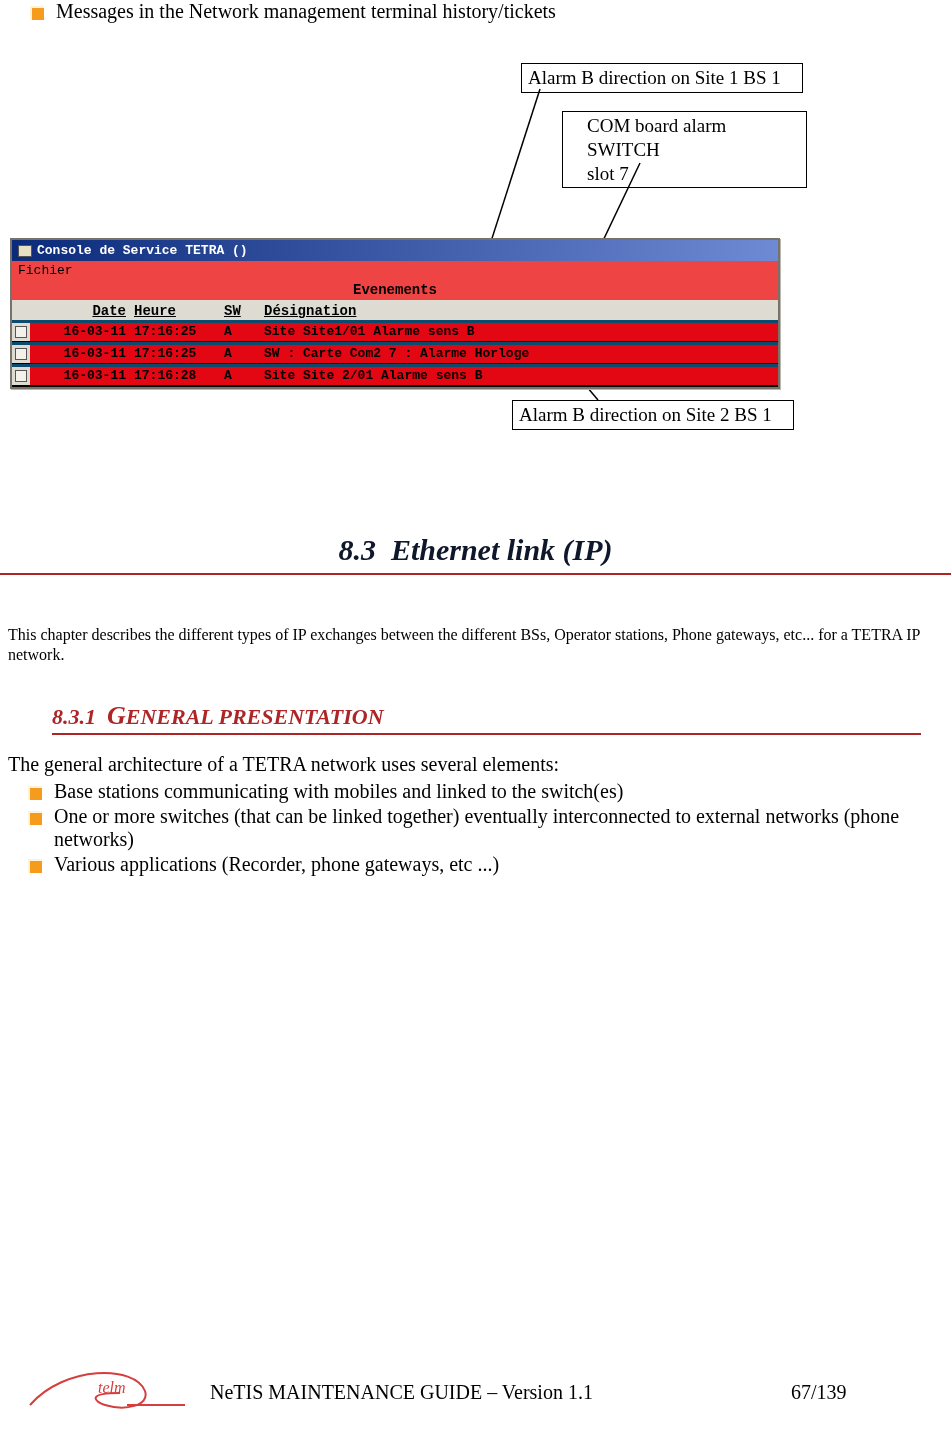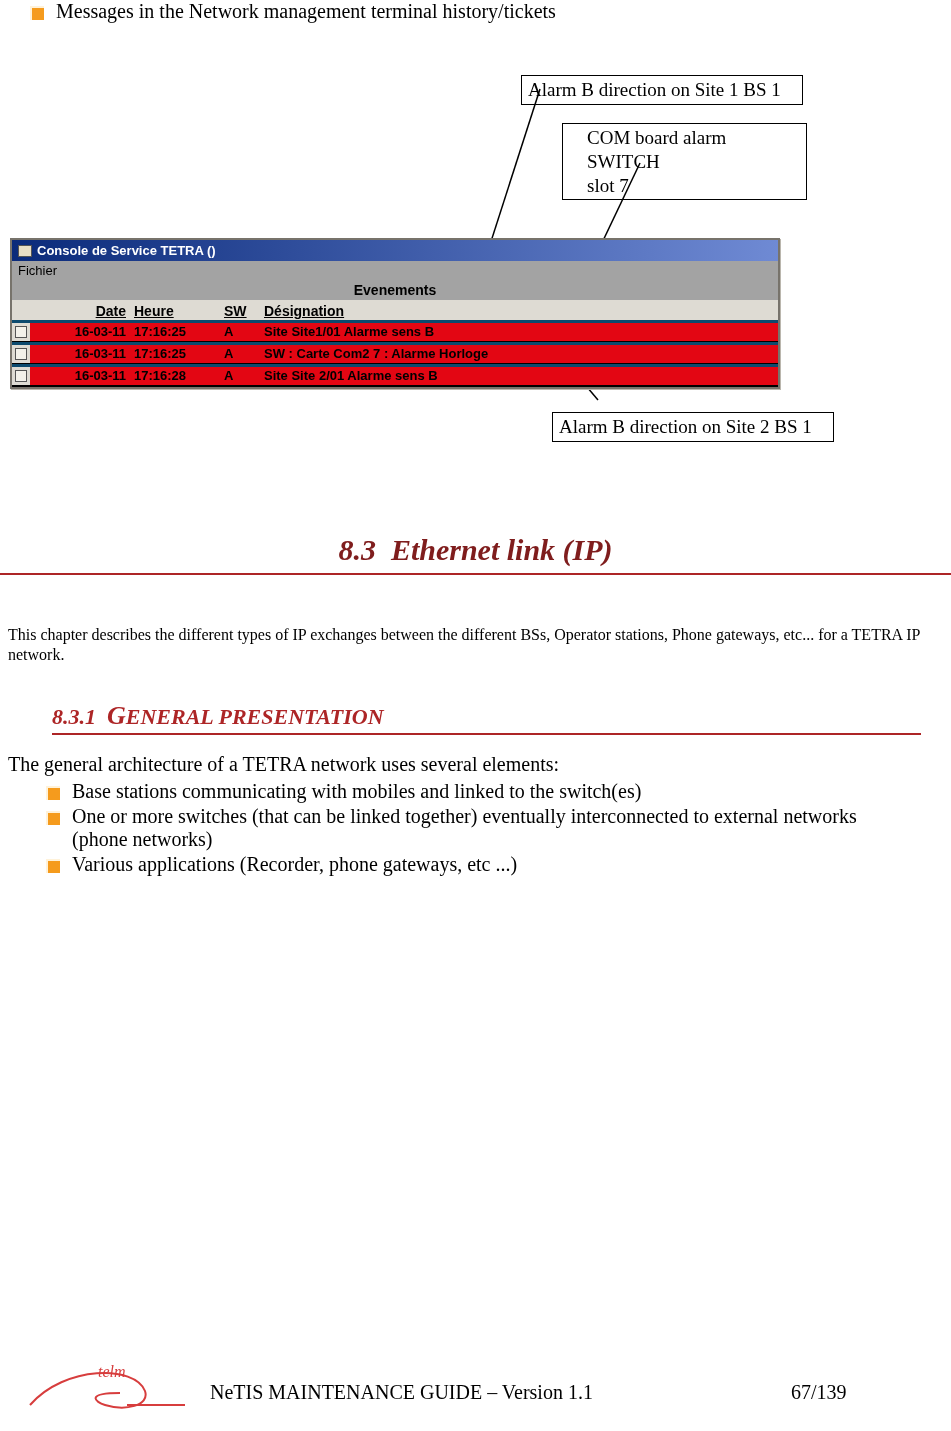--- a/index.html
+++ b/index.html
@@ -37,36 +37,35 @@
     height: 440px;
     margin-top: 40px;
   }
   .callout-box {
     position: absolute;
     border: 1.5px solid #000;
     background: #fff;
     font-size: 19px;
     padding: 2px 6px;
     line-height: 1.25;
-    margin-top: 12px;
   }
   .arrow-svg {
     position: absolute;
     pointer-events: none;
   }
 
   
   .console-window {
     position: absolute;
     left: 10px;
     top: 175px;
     width: 770px;
     border: 2px solid #77736b;
-    background: #a3a3a3;
-    font-family: Liberation Sans, sans-serif;
+    background: #ef4444;
+    font-family: Liberation Mono, monospace;
     font-size: 13px;
     color: #000;
     box-shadow: 1px 1px 0 #bab6ad;
   }
   .titlebar {
     background: linear-gradient(to right, #0a2a7a, #6f8ad4);
     color: #fff;
     font-weight: bold;
     padding: 3px 6px;
     font-size: 13px;
@@ -128,21 +127,21 @@
   .col-time { width: 90px; }
   .col-sw   { width: 40px; text-align: left; }
   .col-desig { flex: 1; }
 
   
   .section-heading {
     text-align: center;
     font-style: italic;
     font-weight: bold;
     font-size: 30px;
-    color: #7f1d1d;
+    color: #0f172a;
     margin-top: 30px;
   }
   .section-underline {
     border: none;
     border-top: 2.5px solid #ad2526;
     margin-top: 6px;
   }
   .body-para {
     margin: 50px 12px 0 8px;
     font-size: 16px;
@@ -163,21 +162,21 @@
   .sub-heading .txt-first { font-size: 26px; }
   .sub-underline {
     border: none;
     border-top: 2.5px solid #ad2526;
     margin-top: 2px;
   }
   .arch-para {
     margin: 18px 12px 4px 8px;
     font-size: 20px;
   }
-  .elem-list .bullet-row { margin-left: 46px; margin-right: 30px; justify-content: space-between; }
+  .elem-list .bullet-row { margin-left: 28px; margin-right: 30px; justify-content: space-between; }
 
   
   .footer {
     position: absolute;
     left: 0;
     bottom: 18px;
     width: 951px;
     display: flex;
     align-items: center;
     font-size: 20px;
@@ -203,21 +202,21 @@
 
   <div class="callout-box" style="left:521px; top:0px; width:282px;">
     <span>Alarm B direction on Site 1 BS 1</span>
   </div>
 
   <div class="callout-box" style="left:562px; top:48px; width:245px;padding-left:24px;">
     <div>COM board alarm SWITCH</div>
     <div>slot 7</div>
   </div>
 
-  <div class="callout-box" style="left:552px; top:337px; width:282px;">
+  <div class="callout-box" style="left:512px; top:337px; width:282px;">
     <span>Alarm B direction on Site 2 BS 1</span>
   </div>
 
   <svg class="arrow-svg" style="left:0;top:0;" width="951" height="440">
     <defs>
       <marker id="arrowhead" markerWidth="8" markerHeight="8" refX="6" refY="3" orient="auto">
         <polygon points="0,0 7,3 0,6" fill="#000"></polygon>
       </marker>
     </defs>
     <line x1="540" y1="26" x2="468" y2="250" stroke="#000" stroke-width="1.5" marker-end="url(#arrowhead)"></line>
@@ -305,17 +304,17 @@
     <span class="bullet-text">Various applications (Recorder, phone gateways, etc ...)</span>
   </div>
 </div>
 
 <div class="footer">
   <div class="logo-wrap">
     <svg width="160" height="42" viewBox="0 0 160 42">
       <path d="M5 34 C40 -6, 110 -6, 120 20 C125 35, 100 40, 80 34 C70 31, 60 22, 95 22" stroke="#d73d3d" stroke-width="2" fill="none"></path>
       <line x1="102" y1="34" x2="160" y2="34" stroke="#d73d3d" stroke-width="2"></line>
     </svg>
-    <span style="position:absolute; left:98px; bottom:32px; color:#d73d3d; font-style:italic; font-size:16px; font-family:Georgia,serif;">telm</span>
+    <span style="position:absolute; left:98px; bottom:16px; color:#d73d3d; font-style:italic; font-size:16px; font-family:Georgia,serif;">telm</span>
   </div>
   <div class="footer-title">NeTIS MAINTENANCE GUIDE – Version 1.1</div>
   <div class="footer-page">67/139</div>
 </div>
 
 </body></html>

